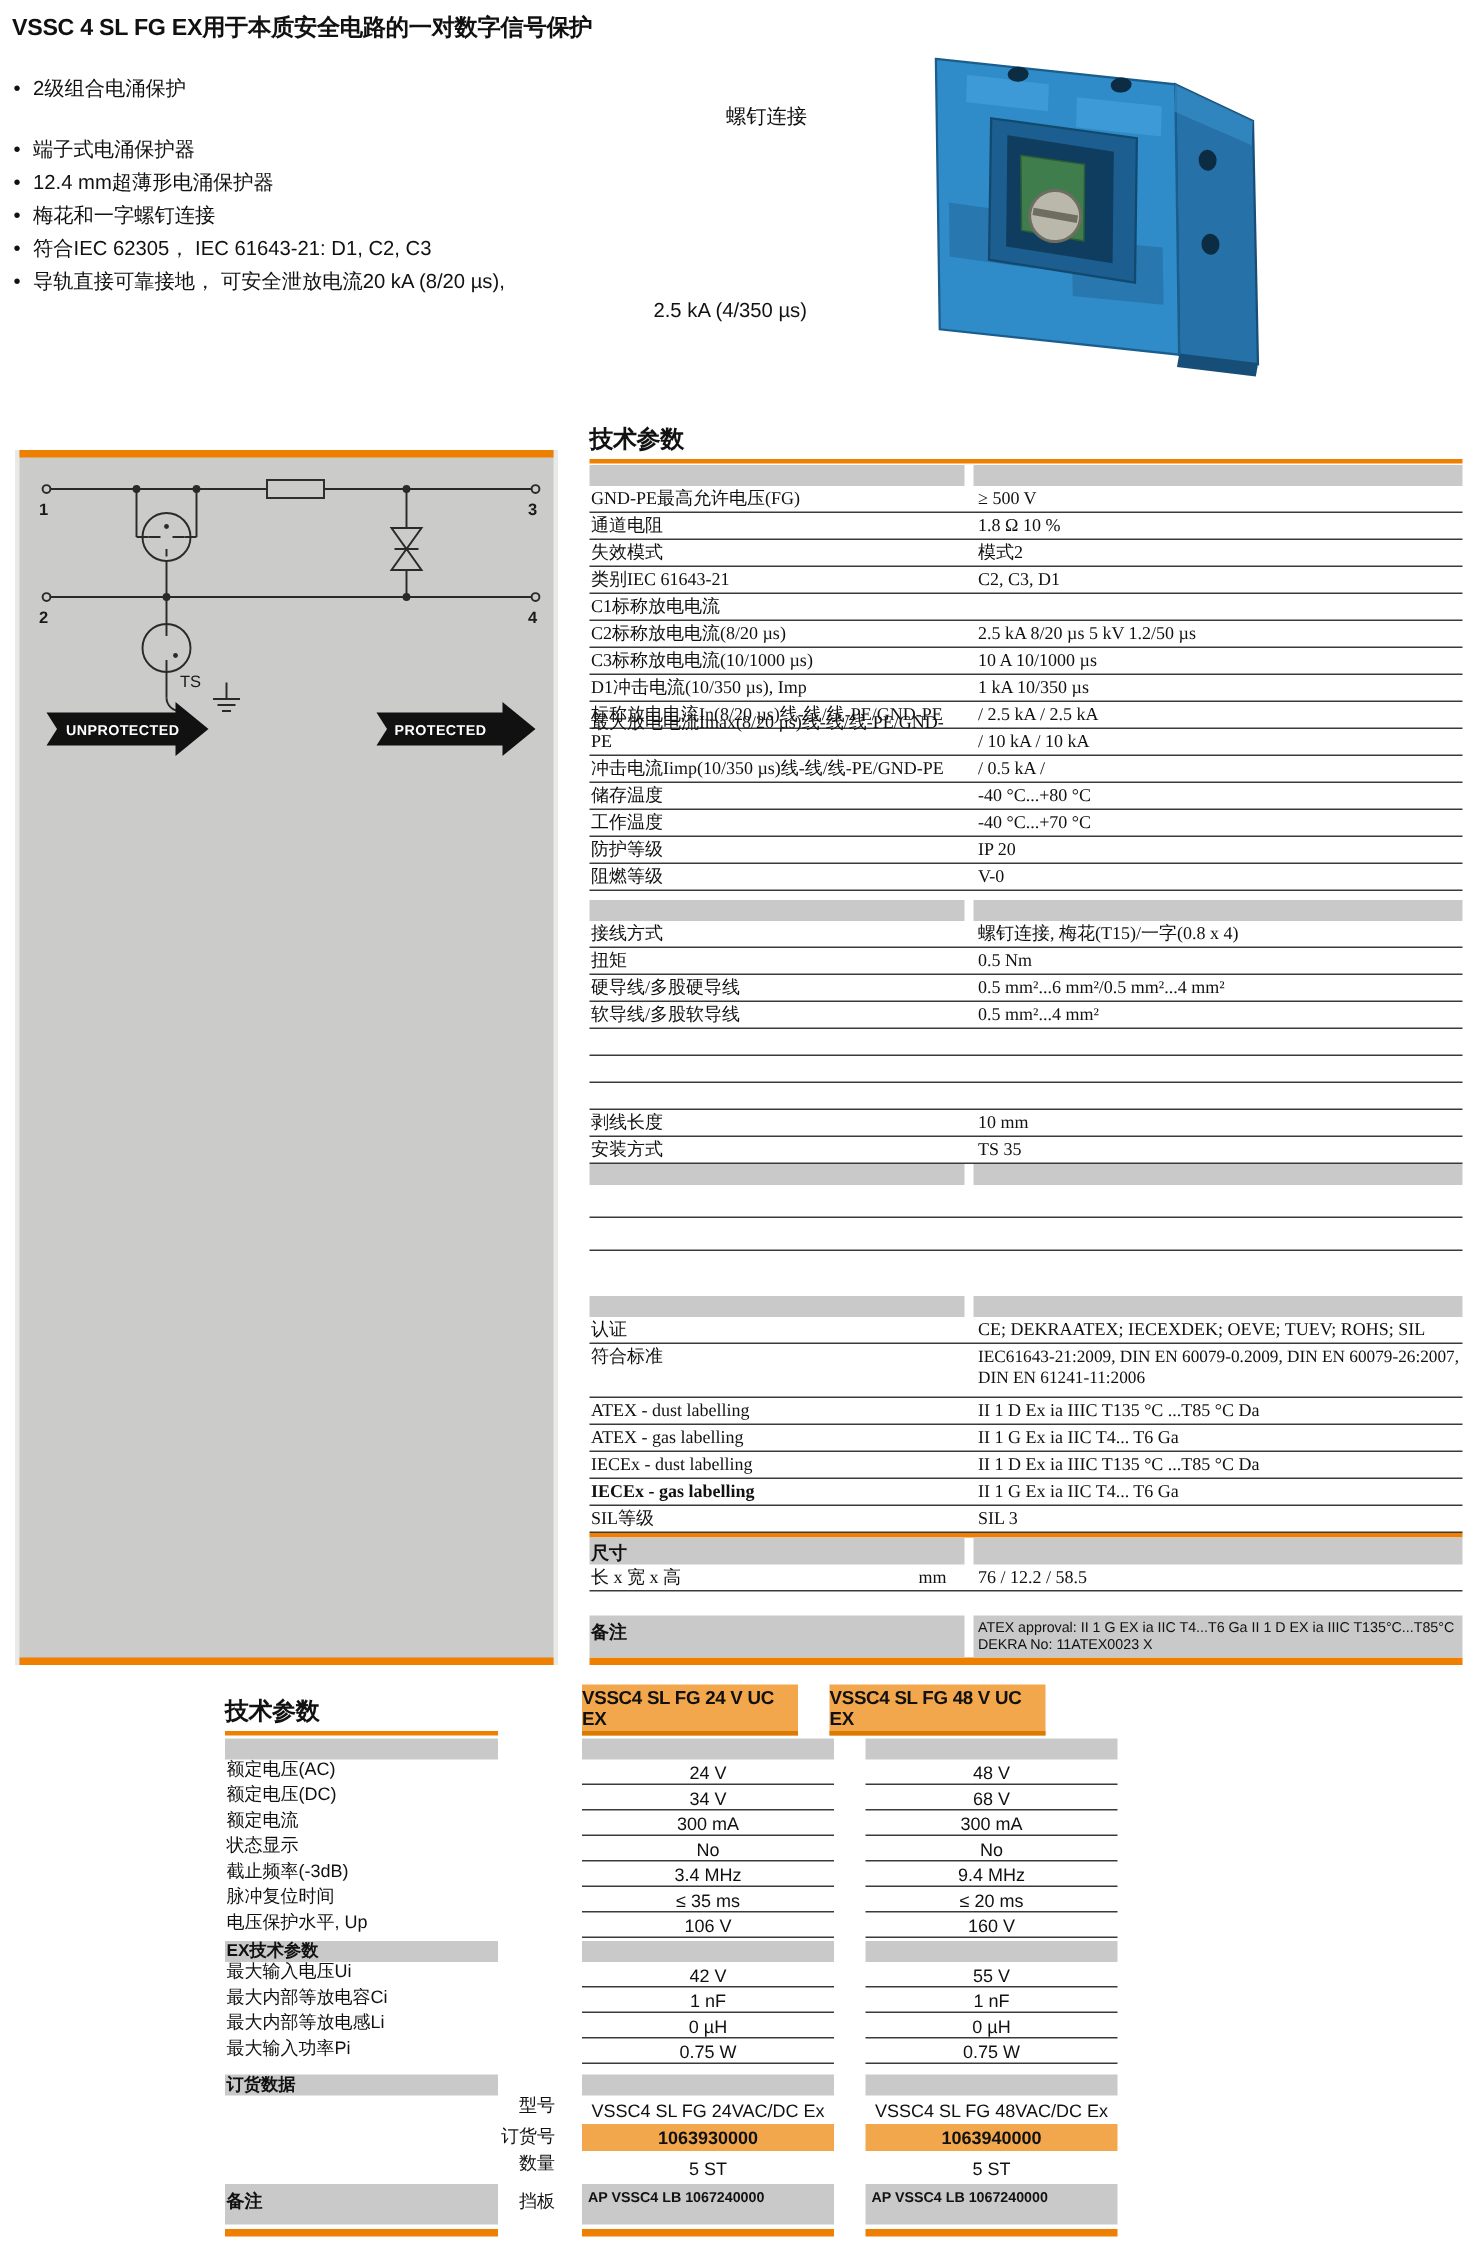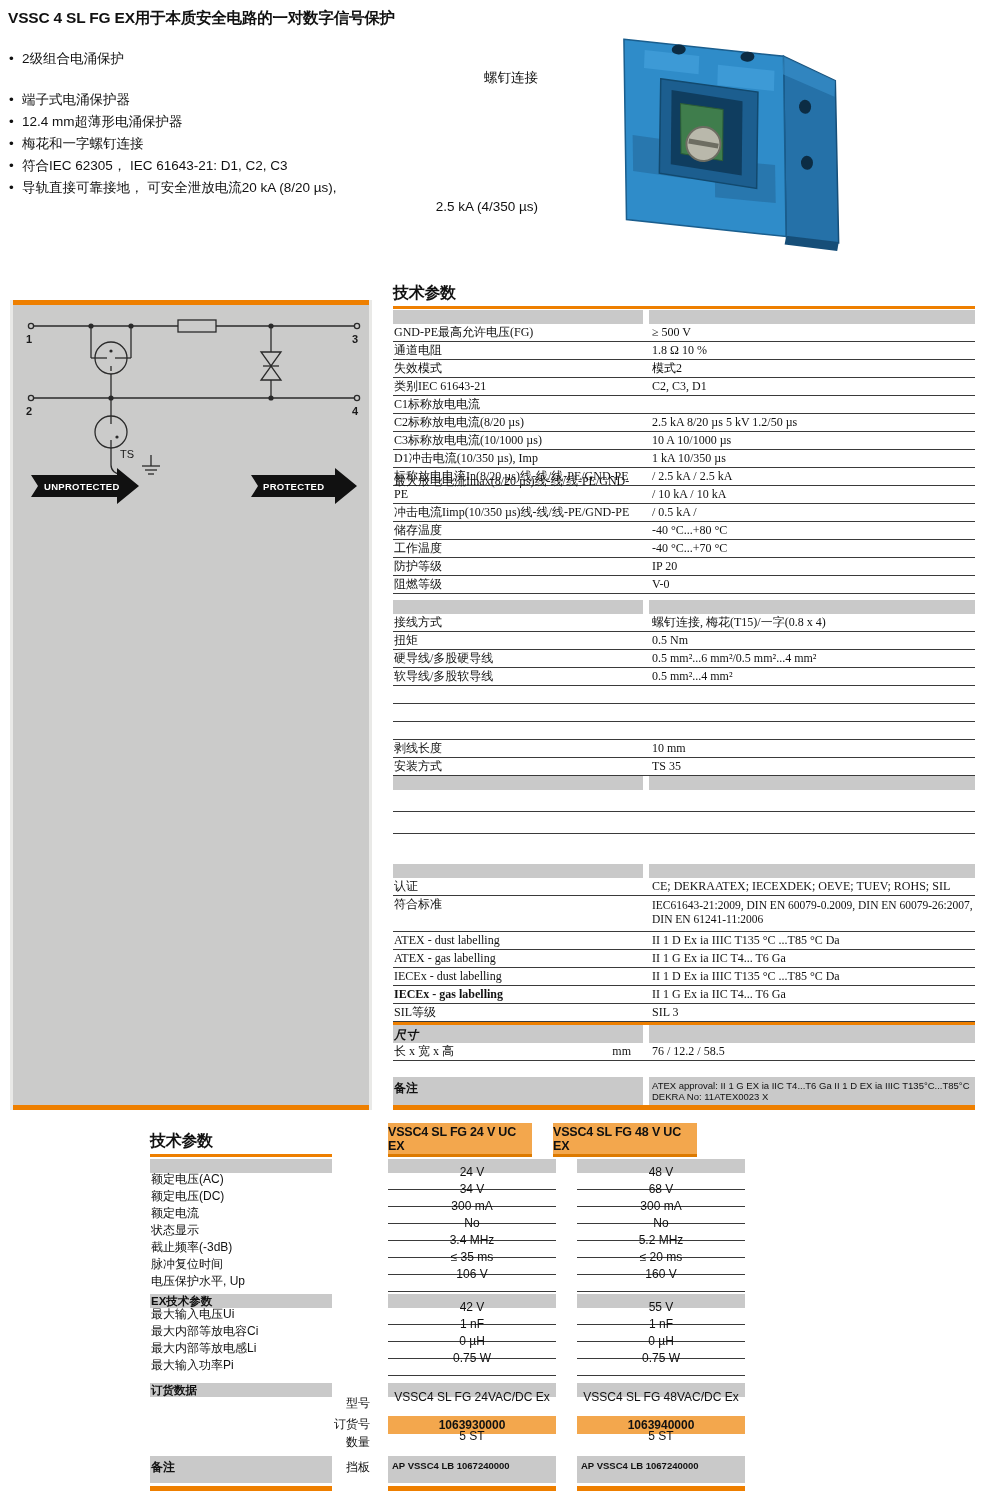--- a/index.html
+++ b/index.html
@@ -41,21 +41,21 @@
   .srow{display:flex;align-items:flex-end;height:18px;box-sizing:border-box;
         border-bottom:1px solid var(--ln);font-size:12px;line-height:13px;font-family:Liberation Serif, serif;}
   .srow .l{width:250px;padding:0 0 2px 1px;display:flex;justify-content:space-between;box-sizing:border-box;}
   .srow .l .unit{padding-right:12px;font-size:12px;}
   .srow .v{flex:1;padding:0 0 2px 3px;}
   .srow.tall{height:36px;align-items:flex-start;padding-top:2px;}
   .srow.tall .v{font-size:11.5px;line-height:14px;}
   .srow.boldlbl .l{font-weight:bold;}
   .sgap{width:100%;}
   .ohead{display:flex;height:21px;border-top:3px solid var(--o);box-sizing:border-box;}
-  .ohead .b1{width:250px;background:var(--bar);font-weight:bold;font-size:12px;padding:2px 0 0 1px;box-sizing:border-box;font-style:italic;}
+  .ohead .b1{width:250px;background:var(--bar);font-weight:bold;font-size:12px;padding:2px 0 0 1px;box-sizing:border-box;}
   .ohead .gp{width:6px;}
   .ohead .b2{flex:1;background:var(--bar);}
   .note{display:flex;height:28px;}
   .note .b1{width:250px;background:var(--bar);font-weight:bold;font-size:12px;padding:3px 0 0 1px;box-sizing:border-box;}
   .note .gp{width:6px;}
   .note .b2{flex:1;background:var(--bar);font-size:9.5px;line-height:11px;padding:3px 0 0 3px;}
   .obar{height:5px;background:var(--o);}
 
   
   #prod{left:150px;top:1123px;width:596px;}
@@ -73,21 +73,21 @@
   .pbar .sp{width:40px;}
   .pbar .g1{width:16px;}
   .pbar .g2{width:21px;}
   .pbar .c{width:168px;background:var(--bar);}
   .prow{display:flex;height:17px;font-size:12px;align-items:flex-end;}
   .prow .lcell{width:222px;padding:0 0 2px 1px;box-sizing:border-box;}
   .prow.rlab .lcell{text-align:right;padding-right:2px;}
   .prow .g1{width:16px;}
   .prow .g2{width:21px;}
   .prow .vcell{width:168px;text-align:center;border-bottom:1px solid var(--ln);
-               padding-bottom:10px;box-sizing:border-box;line-height:13px;}
+               padding-bottom:0;box-sizing:border-box;line-height:13px;}
   .prow.noline .vcell{border-bottom:none;margin-top:39px;}
   .prow.onum{height:18px;margin:2px 0;align-items:stretch;}
   .prow.onum .vcell{background:var(--ol);font-weight:bold;border-bottom:none;line-height:18px;padding:0;}
   .pnote{display:flex;height:27px;font-size:12px;margin-top:3px;}
   .pnote .lb{width:182px;background:var(--bar);font-weight:bold;padding:3px 0 0 1px;box-sizing:border-box;}
   .pnote .sub{width:40px;text-align:right;padding:3px 2px 0 0;box-sizing:border-box;}
   .pnote .g1{width:16px;}
   .pnote .g2{width:21px;}
   .pnote .vcell{width:168px;background:var(--bar);font-size:9.5px;text-align:left;padding:4px 0 0 4px;box-sizing:border-box;font-weight:bold;}
   .pobar{display:flex;height:5px;margin-top:3px;}
@@ -495,21 +495,21 @@
         <div class="g1"></div>
         <div class="vcell">No</div>
         <div class="g2"></div>
         <div class="vcell">No</div>
       </div>
       <div class="prow">
         <div class="lcell">截止频率(-3dB)</div>
         <div class="g1"></div>
         <div class="vcell">3.4 MHz</div>
         <div class="g2"></div>
-        <div class="vcell">5.2 MHz</div>
+        <div class="vcell">9.4 MHz</div>
       </div>
       <div class="prow">
         <div class="lcell">脉冲复位时间</div>
         <div class="g1"></div>
         <div class="vcell">≤ 35 ms</div>
         <div class="g2"></div>
         <div class="vcell">≤ 20 ms</div>
       </div>
       <div class="prow">
         <div class="lcell">电压保护水平, Up</div>

